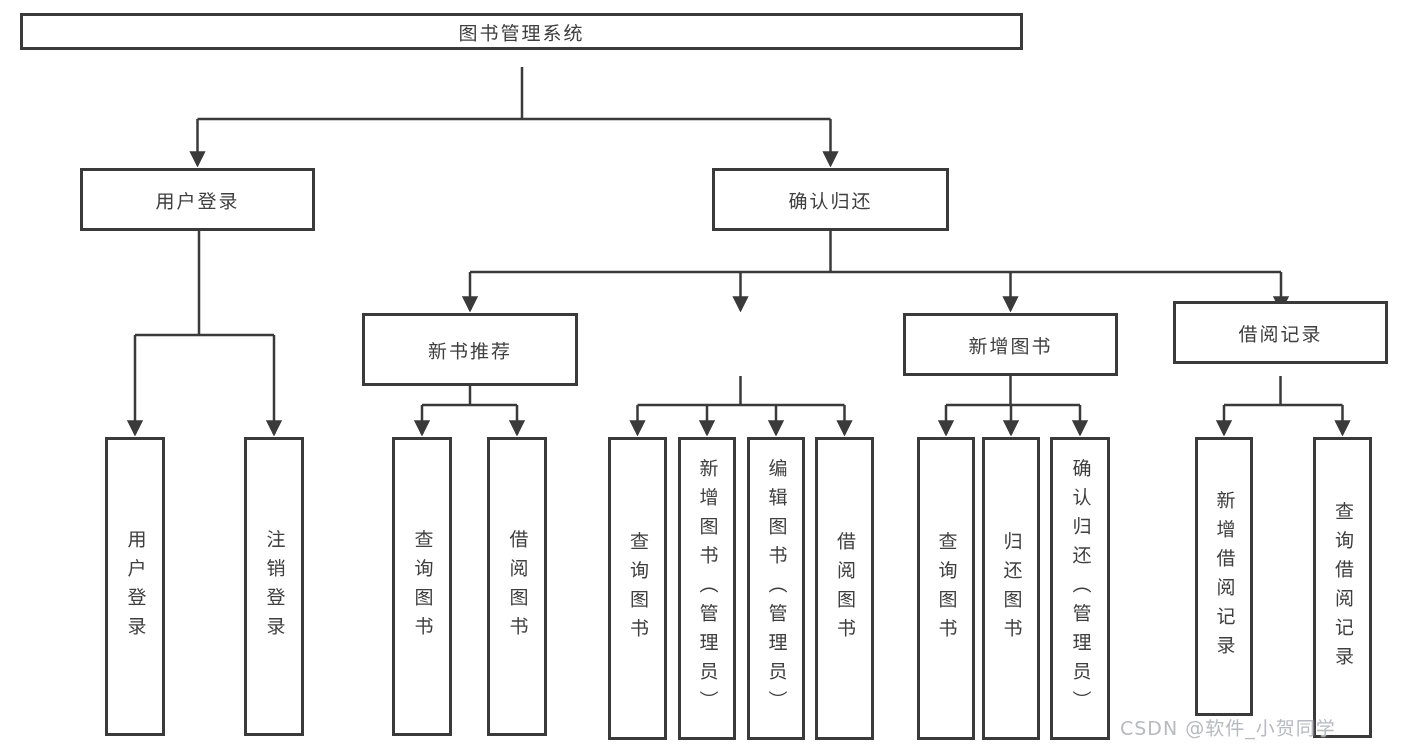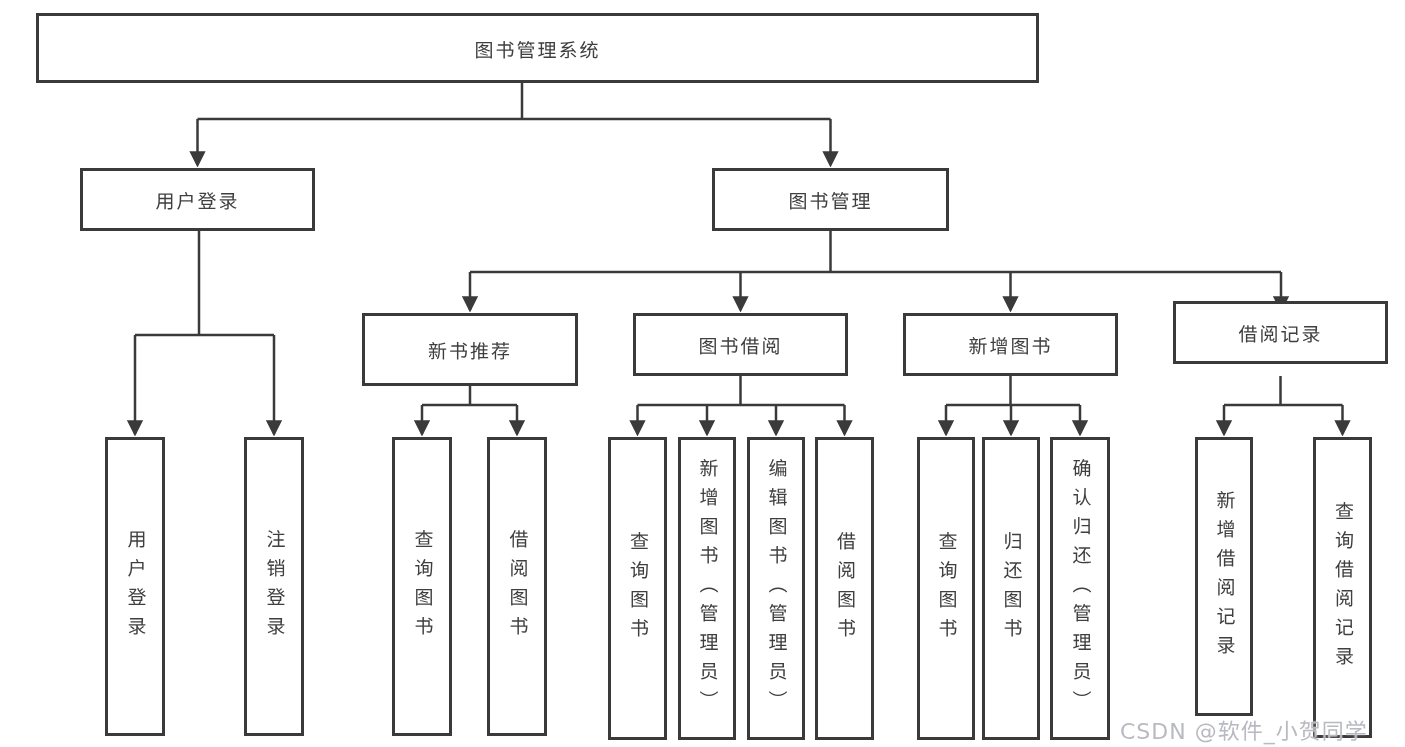--- a/index.html
+++ b/index.html
@@ -32,21 +32,21 @@
     writing-mode: vertical-rl;
     text-orientation: mixed;
     font-size: 19px;
     letter-spacing: 10px;
     line-height: 1;
   }
   .watermark {
     position: absolute;
     left: 1120px;
     top: 713px;
-    font-size: 22px;
+    font-size: 19px;
     letter-spacing: 1px;
     color: #b9bac1;
     white-space: nowrap;
     z-index: 5;
     text-shadow: 0 0 2px #ffffff;
   }
 </style>
 </head>
 <body>
 
@@ -107,36 +107,33 @@
     </g>
 
     <g>
       <path d="M1280.5,376 V405"></path>
       <path d="M1224,405 H1342.5"></path>
       <path d="M1224,405 V434" marker-end="url(#arrow)"></path>
       <path d="M1342.5,405 V434" marker-end="url(#arrow)"></path>
     </g>
   </svg>
 
-  <div class="node h" style="left:36px; top:13px; width:1003px; height:70px">
+  <div class="node h" style="left:20px; top:13px; width:1003px; height:37px">
     <span>图书管理系统</span>
   </div>
 
   <div class="node h" style="left:80px; top:168px; width:235px; height:63px">
     <span>用户登录</span>
   </div>
   <div class="node h" style="left:712px; top:168px; width:237px; height:63px">
-    <span>图书管理</span>
+    <span>确认归还</span>
   </div>
 
   <div class="node h" style="left:362px; top:313px; width:216px; height:73px">
     <span>新书推荐</span>
-  </div>
-  <div class="node h" style="left:633px; top:313px; width:215px; height:63px">
-    <span>图书借阅</span>
   </div>
   <div class="node h" style="left:903px; top:313px; width:215px; height:63px">
     <span>新增图书</span>
   </div>
   <div class="node h" style="left:1173px; top:301px; width:215px; height:63px">
     <span>借阅记录</span>
   </div>
 
   <div class="node v" style="left:105px; top:437px; width:60px; height:299px">
     <span>用户登录</span>

